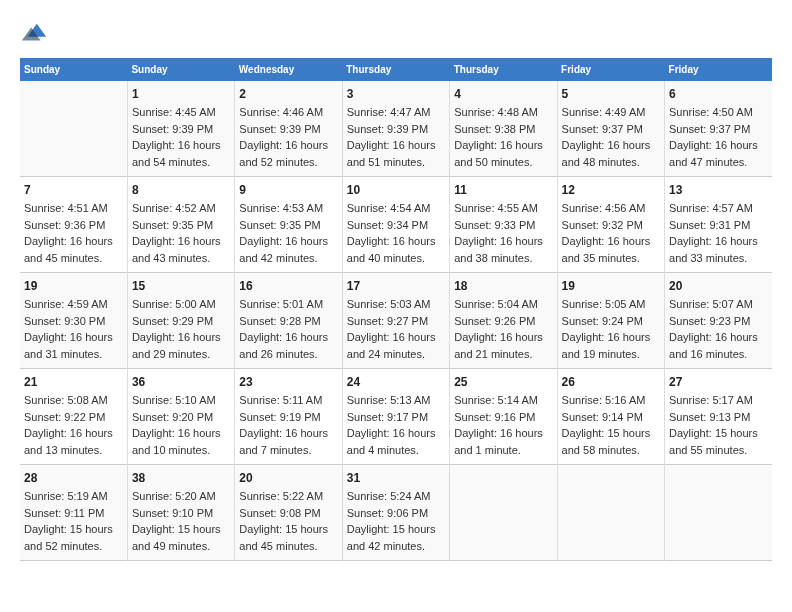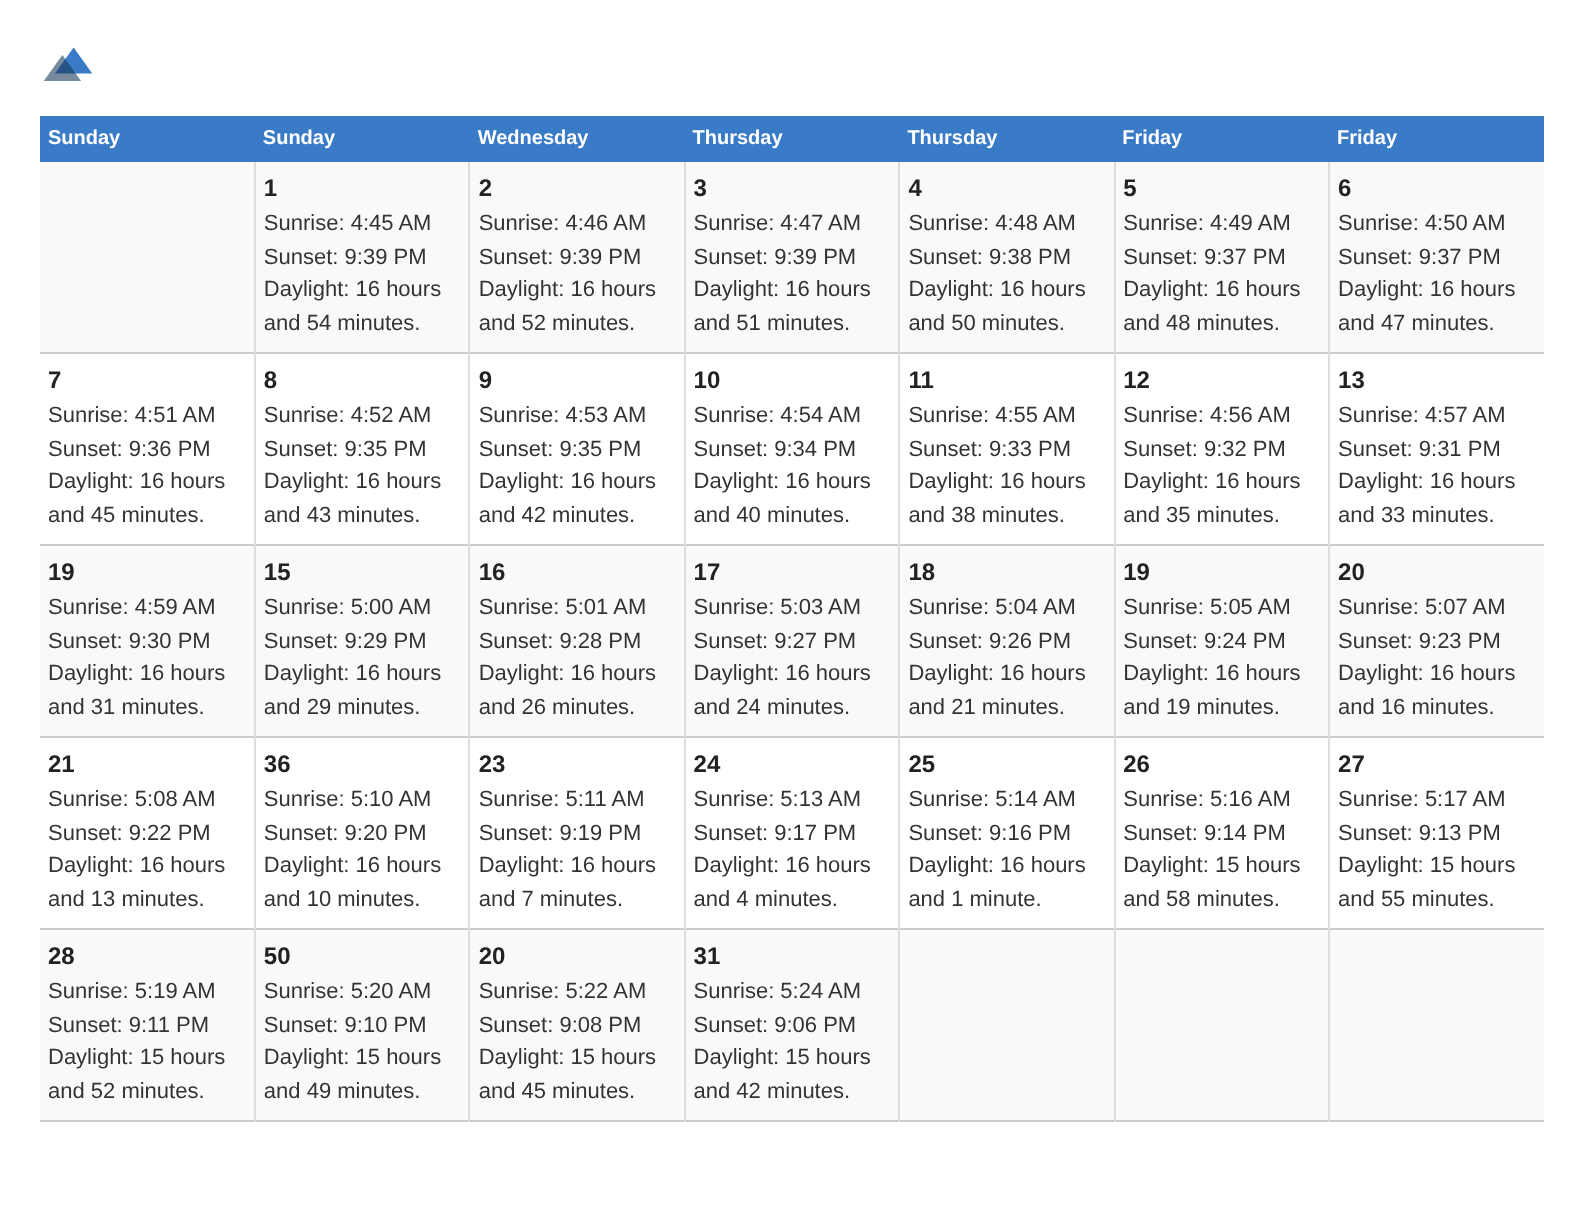--- a/index.html
+++ b/index.html
@@ -246,21 +246,21 @@
           <div class="day-number">27</div>
           <div class="day-info">Sunrise: 5:17 AM<br>Sunset: 9:13 PM<br>Daylight: 15 hours<br>and 55 minutes.</div>
         </td>
       </tr>
       <tr>
         <td>
           <div class="day-number">28</div>
           <div class="day-info">Sunrise: 5:19 AM<br>Sunset: 9:11 PM<br>Daylight: 15 hours<br>and 52 minutes.</div>
         </td>
         <td>
-          <div class="day-number">50</div>
+          <div class="day-number">38</div>
           <div class="day-info">Sunrise: 5:20 AM<br>Sunset: 9:10 PM<br>Daylight: 15 hours<br>and 49 minutes.</div>
         </td>
         <td>
           <div class="day-number">20</div>
           <div class="day-info">Sunrise: 5:22 AM<br>Sunset: 9:08 PM<br>Daylight: 15 hours<br>and 45 minutes.</div>
         </td>
         <td>
           <div class="day-number">31</div>
           <div class="day-info">Sunrise: 5:24 AM<br>Sunset: 9:06 PM<br>Daylight: 15 hours<br>and 42 minutes.</div>
         </td>

